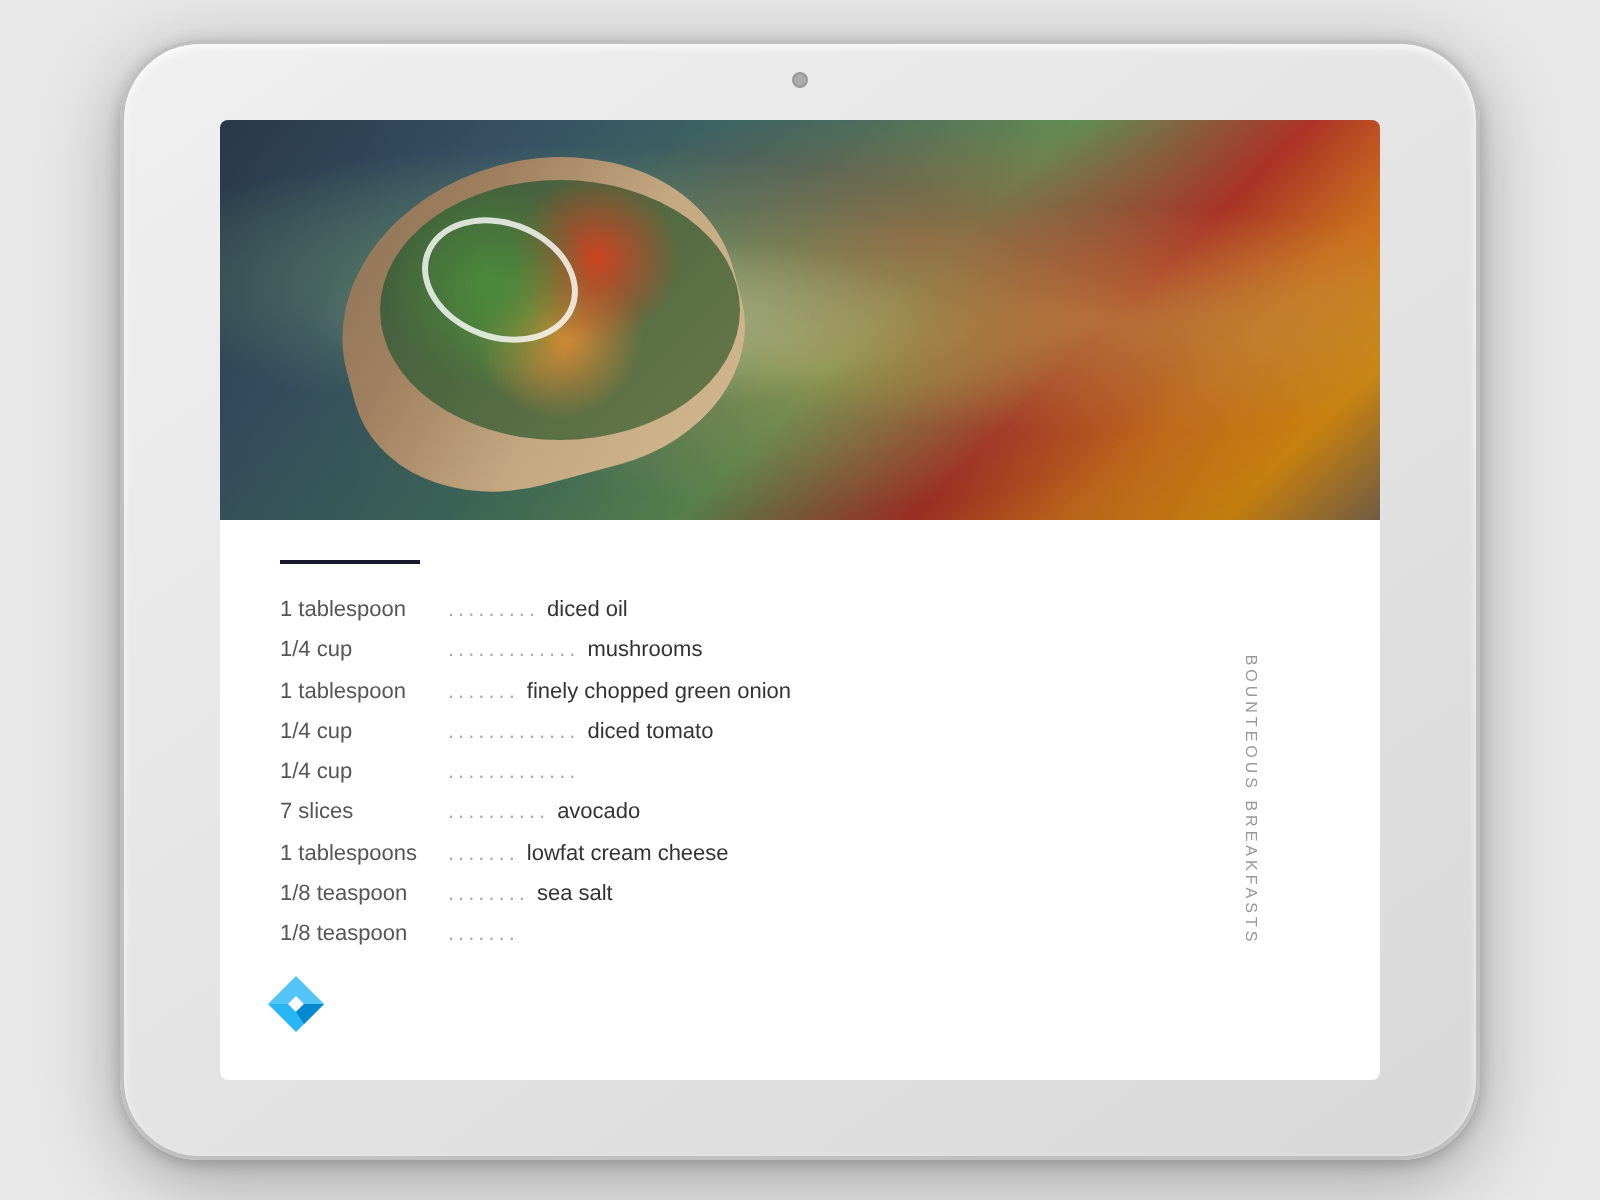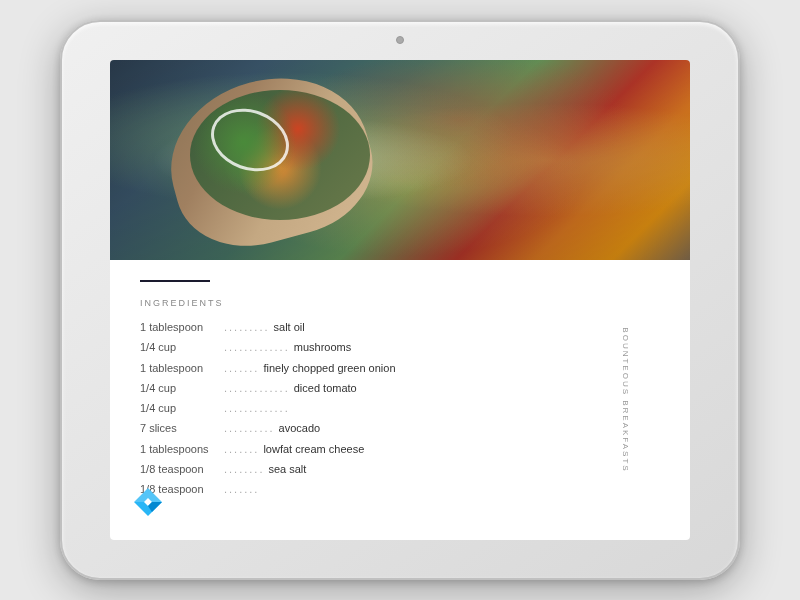--- a/index.html
+++ b/index.html
@@ -237,27 +237,26 @@
         <div class="food-filling"></div>
         <div class="food-wrap"></div>
         <div class="food-onion"></div>
       </div>
 
       <div class="recipe-content">
         <div class="side-label">BOUNTEOUS BREAKFASTS</div>
 
         <div class="title-underline"></div>
 
-        <div class="ingredients-label">INGREDIENTS</div>
 
         <ul class="ingredient-list">
         <li class="ingredient-item">
               <span class="ing-amount">1 tablespoon</span>
               <span class="ing-dots">.........</span>
-              <span class="ing-name">salt oil</span>
+              <span class="ing-name">diced oil</span>
             </li>
             <li class="ingredient-item">
               <span class="ing-amount">1/4 cup</span>
               <span class="ing-dots">.............</span>
               <span class="ing-name">mushrooms</span>
             </li>
             <li class="ingredient-item">
               <span class="ing-amount">1 tablespoon</span>
               <span class="ing-dots">.......</span>
               <span class="ing-name">finely chopped green onion</span>

